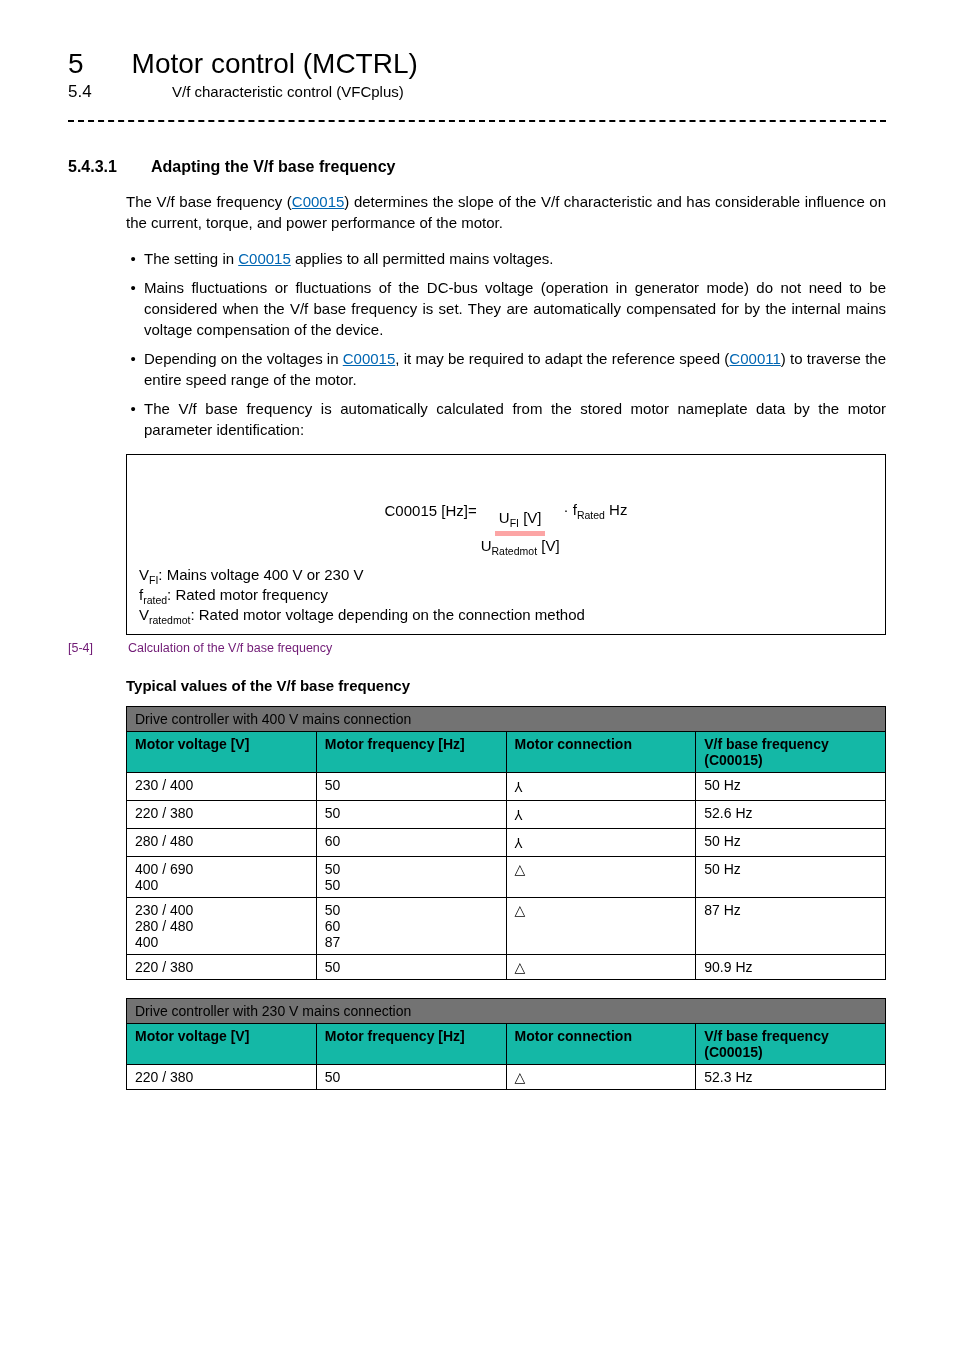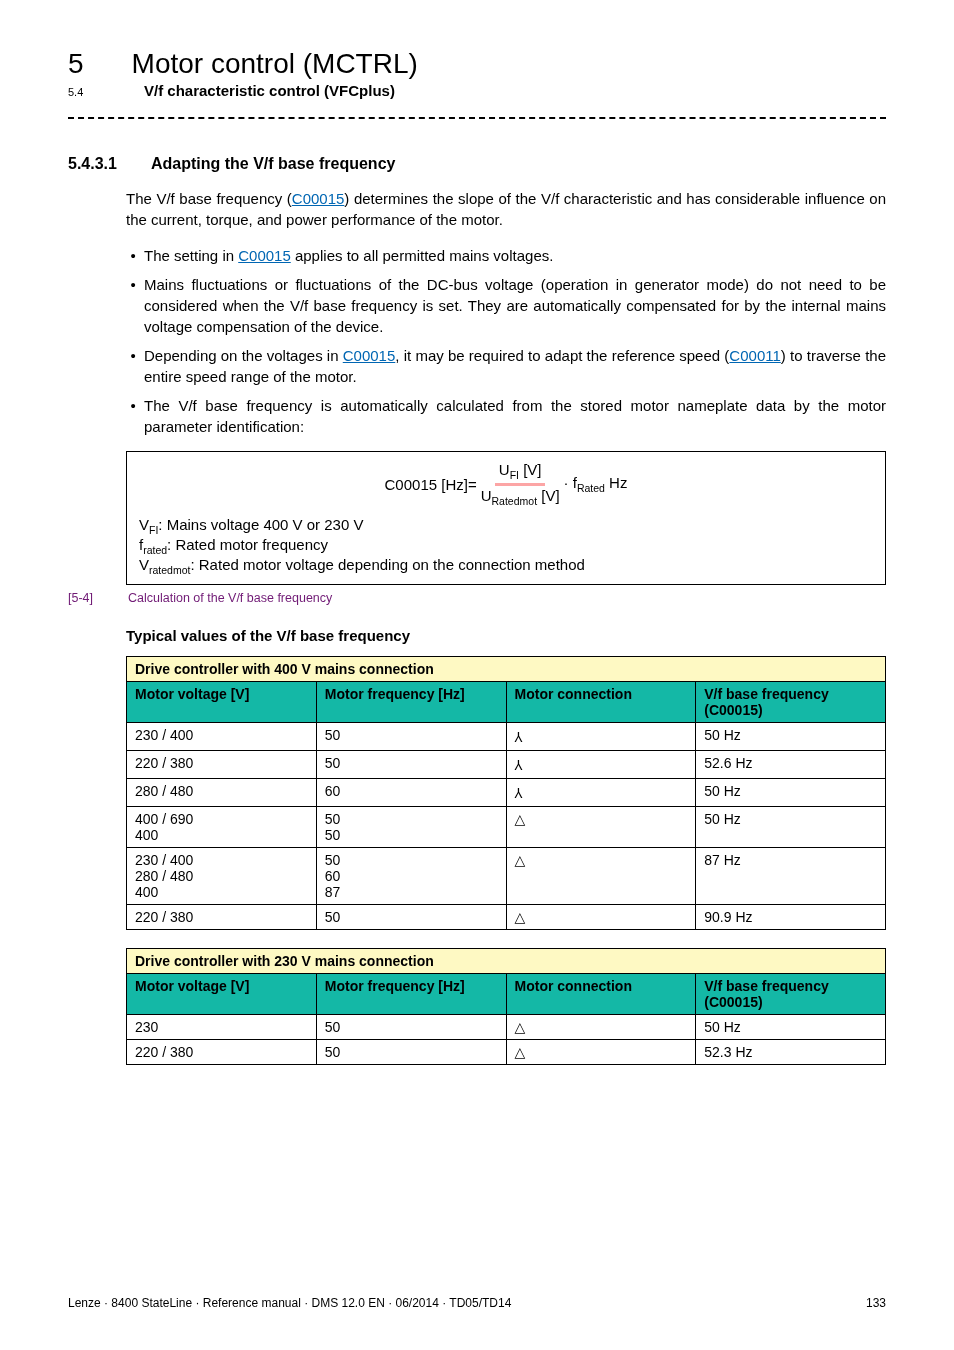--- a/index.html
+++ b/index.html
@@ -33,27 +33,28 @@
     font-size: 28px;
     font-weight: 400;
   }
   .sub-line {
     display: flex;
     align-items: baseline;
     gap: 48px;
     margin-bottom: 18px;
   }
   .sub-num {
-    font-size: 11px;
+    font-size: 17px;
     font-weight: 400;
     width: 28px;
   }
   .sub-title {
     font-size: 15px;
-    font-weight: 700;
+    font-weight: 400;
+    margin-left: 28px;
   }
   .dashed {
     border: 0;
     border-top: 2px dashed #000;
     margin: 12px 0 36px 0;
   }
   .content {
     margin-left: 58px;
   }
   .sec-head {
@@ -103,21 +104,21 @@
     justify-content: center;
     margin-bottom: 10px;
   }
   .frac {
     display: inline-flex;
     flex-direction: column;
     align-items: center;
     vertical-align: middle;
     line-height: 1;
   }
-  .frac .num { border-bottom: 3px solid #fca5a5; padding: 0 4px 2px 4px; }
+  .frac .num { border-bottom: 5px solid #fca5a5; padding: 0 4px 2px 4px; margin-top: 45px; }
   .frac .den { padding: 2px 4px 0 4px; }
   sub { font-size: 0.7em; vertical-align: sub; }
   .caption {
     font-size: 12.5px;
     margin-top: 6px;
     display: flex;
     gap: 20px;
     color: #701a75;
   }
   .caption .tag { width: 40px; margin-left: -58px; }
@@ -132,22 +133,22 @@
     border-collapse: collapse;
     font-size: 14px;
   }
   table.data th, table.data td {
     border: 1px solid #000;
     padding: 4px 8px;
     text-align: left;
     vertical-align: top;
   }
   table.data thead th.banner {
-    background: #fef9c3;
-    font-weight: 700;
+    background: #737373;
+    font-weight: 400;
   }
   table.data thead th.col {
     background: #14b8a6;
     font-weight: 700;
   }
   .sym {
     font-family: Arial, sans-serif;
   }
   .footer {
     position: absolute;
@@ -286,34 +287,24 @@
           </tr>
         <tr>
           <th class="col" style="width:25%">Motor voltage [V]</th>
           <th class="col" style="width:25%">Motor frequency [Hz]</th>
           <th class="col" style="width:25%">Motor connection</th>
           <th class="col" style="width:25%">V/f base frequency (C00015)</th>
         </tr>
       </thead>
       <tbody id="tbody230">
           <tr>
-            <td>230</td>
-            <td>50</td>
-            <td class="sym">△</td>
-            <td>50 Hz</td>
-          </tr>
-          <tr>
             <td>220 / 380</td>
             <td>50</td>
             <td class="sym">△</td>
             <td>52.3 Hz</td>
           </tr>
         </tbody>
     </table>
 
   </div>
 
-  <div class="footer">
-    <span>Lenze · 8400 StateLine · Reference manual · DMS 12.0 EN · 06/2014 · TD05/TD14</span>
-    <span>133</span>
-  </div>
 
 </div>
 
 </body></html>

